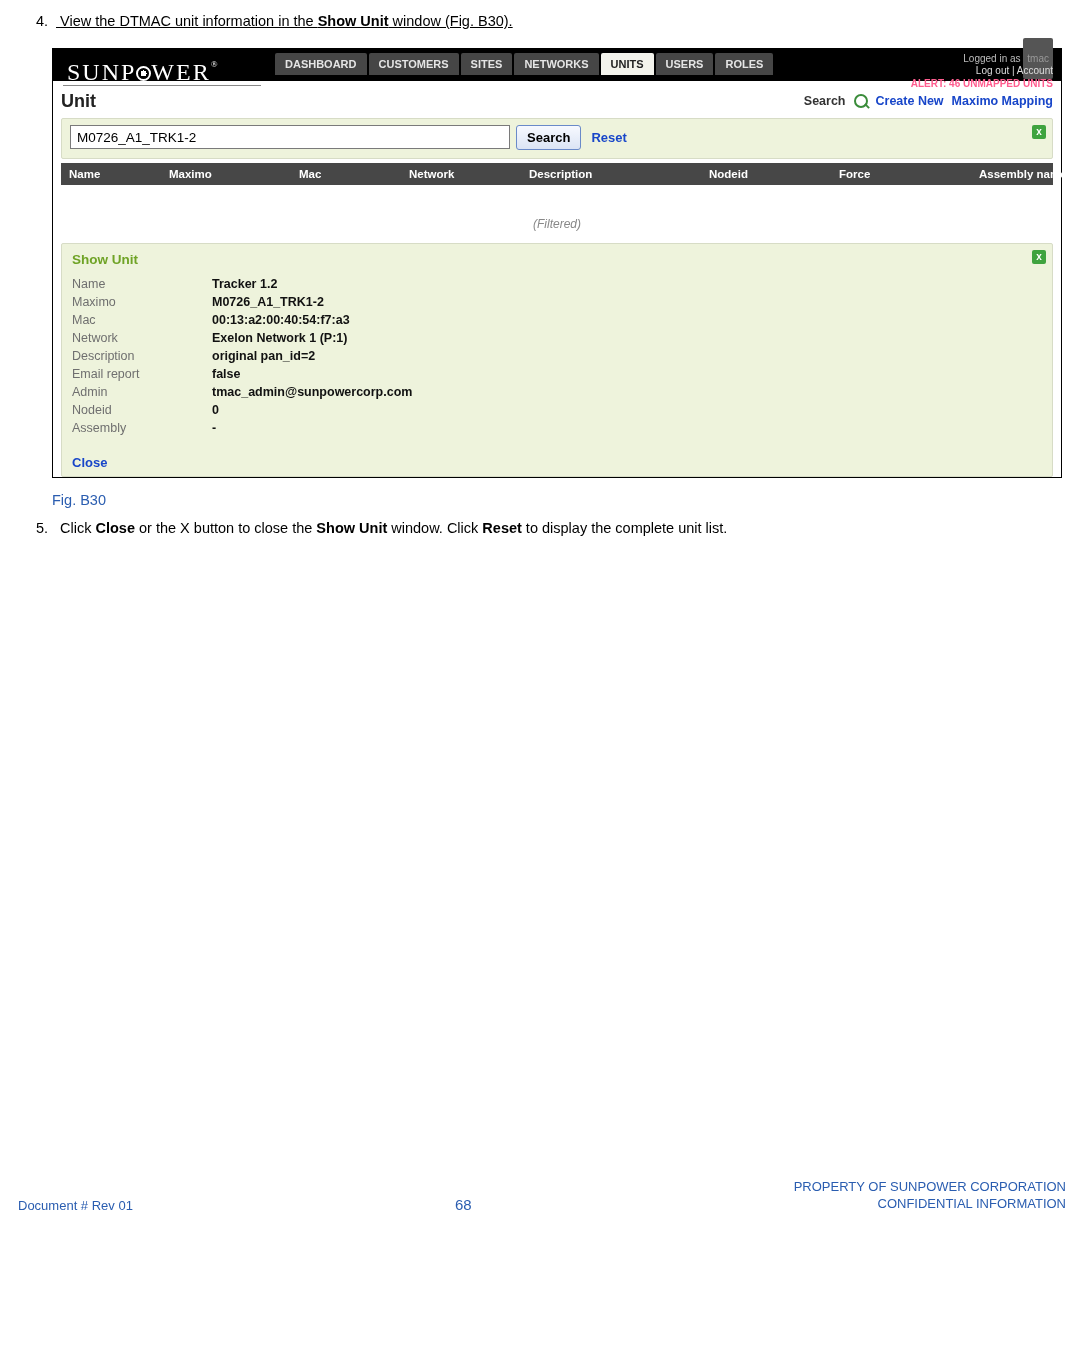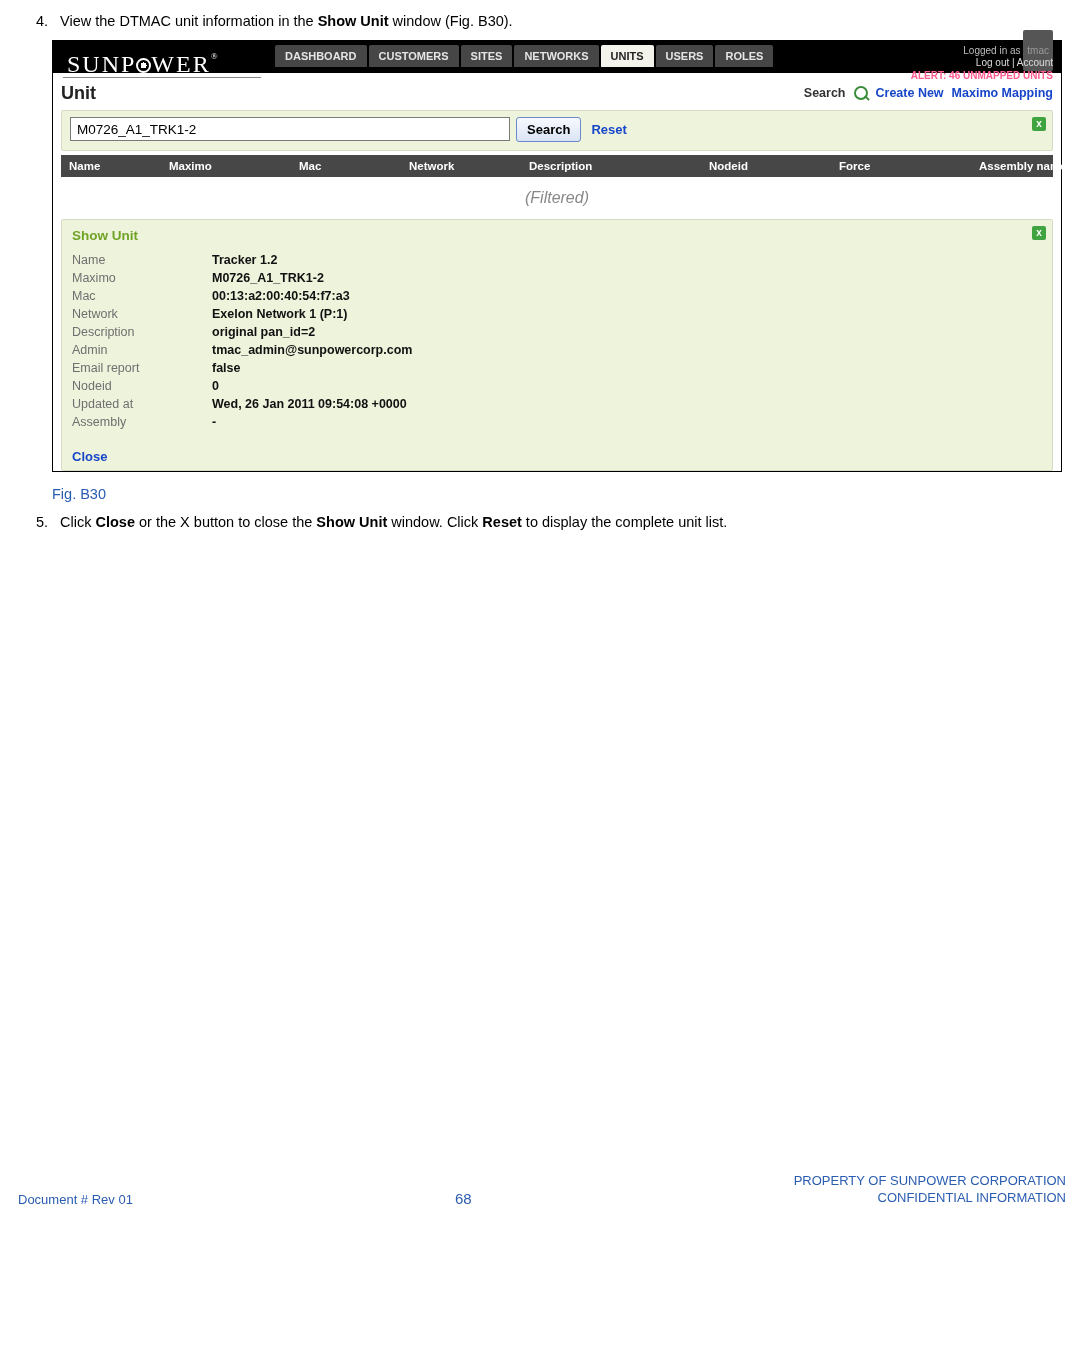--- a/index.html
+++ b/index.html
@@ -1,17 +1,17 @@
 <!DOCTYPE html>
 <html><head>
 <meta charset="utf-8">
 <style>
   * { box-sizing: border-box; }
   body { margin: 0; padding: 12px 12px 0 12px; font-family: Arial, Helvetica, sans-serif; font-size: 14.5px; color: #000; background: #fff; width: 1084px; }
-  .instr { margin: 0 0 8px 24px; line-height: 1.35; }
+  .instr { margin: 0 0 16px 24px; line-height: 1.35; text-decoration: underline; }
   .instr .num { display: inline-block; width: 20px; }
   .screenshot { margin-left: 40px; border: 1px solid #000; width: 1010px; }
   
   .banner { background: #000; color: #fff; display: flex; align-items: flex-start; height: 32px; position: relative; }
   .logo { font-family: "Times New Roman", serif; font-size: 24px; letter-spacing: 2px; padding: 10px 14px 0 14px; font-weight: 300; }
   .logo .o { display:inline-block; width:15px; height:15px; border:2px solid #fff; border-radius:50%; position:relative; top:1px; background: radial-gradient(circle at 50% 50%, #fff 0 3px, transparent 3px); }
   .logo-rule { position:absolute; left:10px; top:36px; width:198px; height:1px; background:#888; }
   .reg { font-size:9px; vertical-align: top; }
   .tmac-title { font-size: 9.5px; color: #e0e0e0; letter-spacing: .5px; padding: 6px 0 0 2px; }
   .tabs { display:flex; gap:2px; position:absolute; left:222px; bottom:6px; }
@@ -34,21 +34,21 @@
   .unit-actions .link { color:#1846c9; font-weight:bold; cursor:pointer; }
   .panel { position:relative; background:#eef3dc; border:1px solid #d7dcc6; border-radius:2px; padding:6px 8px 8px 8px; margin-top:2px; }
   .panel-inner { display:flex; align-items:center; gap:6px; }
   .panel input[type=text] { width:440px; height:24px; font-size:13.5px; padding:2px 6px; border:1px solid #7a7a7a; }
   .btn-search { height:25px; font-size:13px; font-weight:bold; padding:2px 10px; border:1px solid #6a8ac9; border-radius:3px; background:linear-gradient(#f7f9ff,#dbe4f4); cursor:pointer; }
   .reset { color:#1846c9; font-size:13px; font-weight:bold; cursor:pointer; margin-left:4px; }
   .xbtn { position:absolute; right:6px; top:6px; width:14px; height:14px; background:#3fa33f; color:#fff; font-size:10px; line-height:14px; text-align:center; border-radius:2px; cursor:pointer; font-weight:bold;}
   .cols { background:#474747; color:#fff; font-size:11.5px; font-weight:bold; display:flex; padding:5px 8px; margin-top:4px; }
   .cols > div { flex: none; }
   .c-name{width:100px}.c-maximo{width:130px}.c-mac{width:110px}.c-network{width:120px}.c-desc{width:180px}.c-node{width:130px}.c-force{width:140px}.c-asm{flex:1}
-  .filtered { text-align:center; color:#888; font-size:16px; padding:12px 0 10px 0; font-style:italic;}
+  .filtered { text-align:center; color:#888; font-size:12px; padding:4px 0 10px 0; font-style:italic;margin-top:28px;}
   .show-unit { position:relative; background:#eef3dc; border:1px solid #d7dcc6; border-radius:2px; padding:8px 10px 6px 10px; margin-top:2px; font-size:12.5px;}
   .show-unit h3 { margin:0 0 10px 0; font-size:13.5px; color:#6fa326; font-weight:bold; }
   .kv { display:flex; margin:4px 0; }
   .kv .k { width:140px; color:#6f6f6f; }
   .kv .v { font-weight:bold; color:#111; }
   .close-link { color:#1846c9; font-weight:bold; font-size:13px; cursor:pointer; margin-top:16px; display:inline-block;}
   .found { font-size:12px; font-weight:bold; padding:4px 2px 6px 2px;}
   
   .fig-caption { color:#2a5db0; margin:14px 0 10px 40px; }
   .instr5 { margin:0 0 0 24px; line-height:1.5; }
@@ -138,34 +138,30 @@
         </div>
       <div class="kv">
           <div class="k">Network</div>
           <div class="v">Exelon Network 1 (P:1)</div>
         </div>
       <div class="kv">
           <div class="k">Description</div>
           <div class="v">original pan_id=2</div>
         </div>
       <div class="kv">
+          <div class="k">Email report</div>
+          <div class="v">false</div>
+        </div>
+      <div class="kv">
           <div class="k">Admin</div>
           <div class="v">tmac_admin@sunpowercorp.com</div>
         </div>
       <div class="kv">
-          <div class="k">Email report</div>
-          <div class="v">false</div>
-        </div>
-      <div class="kv">
           <div class="k">Nodeid</div>
           <div class="v">0</div>
-        </div>
-      <div class="kv">
-          <div class="k">Updated at</div>
-          <div class="v">Wed, 26 Jan 2011 09:54:08 +0000</div>
         </div>
       <div class="kv">
           <div class="k">Assembly</div>
           <div class="v">-</div>
         </div>
       <span class="close-link">Close</span>
     </div>
 
   </div>
 </div>

